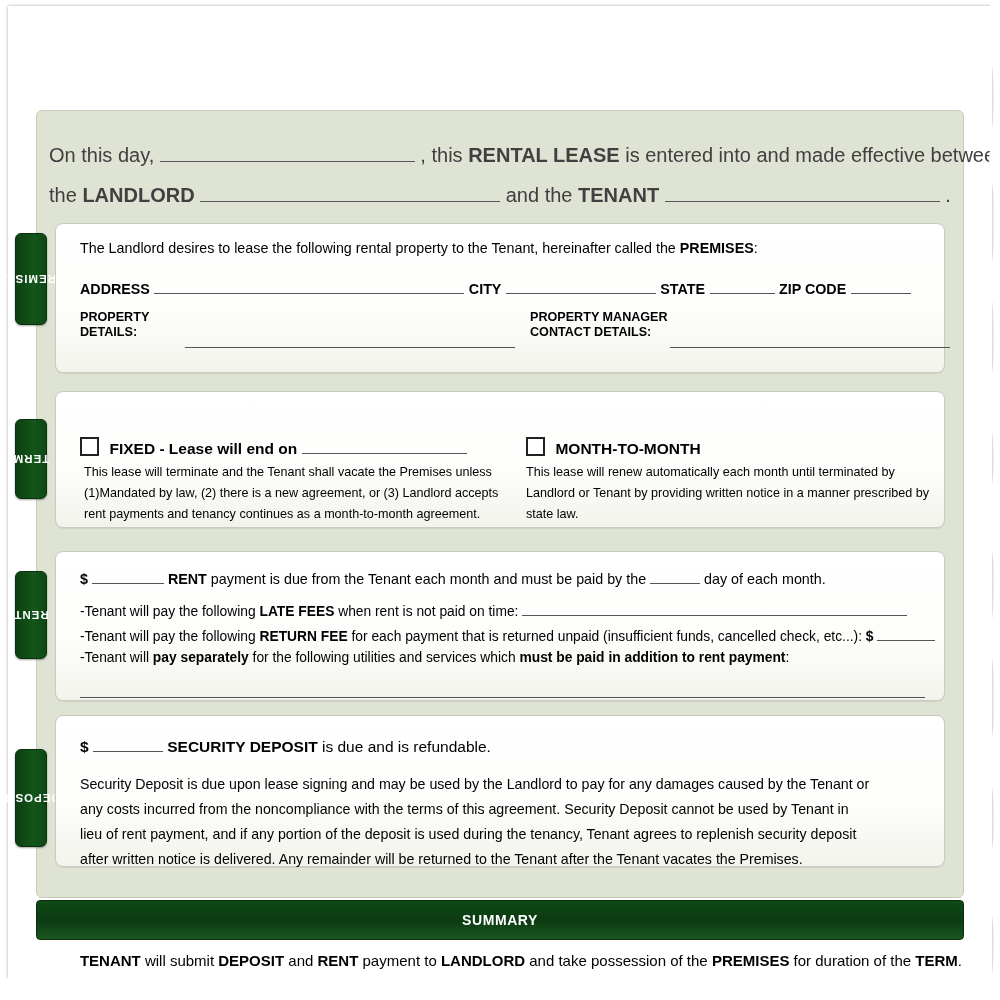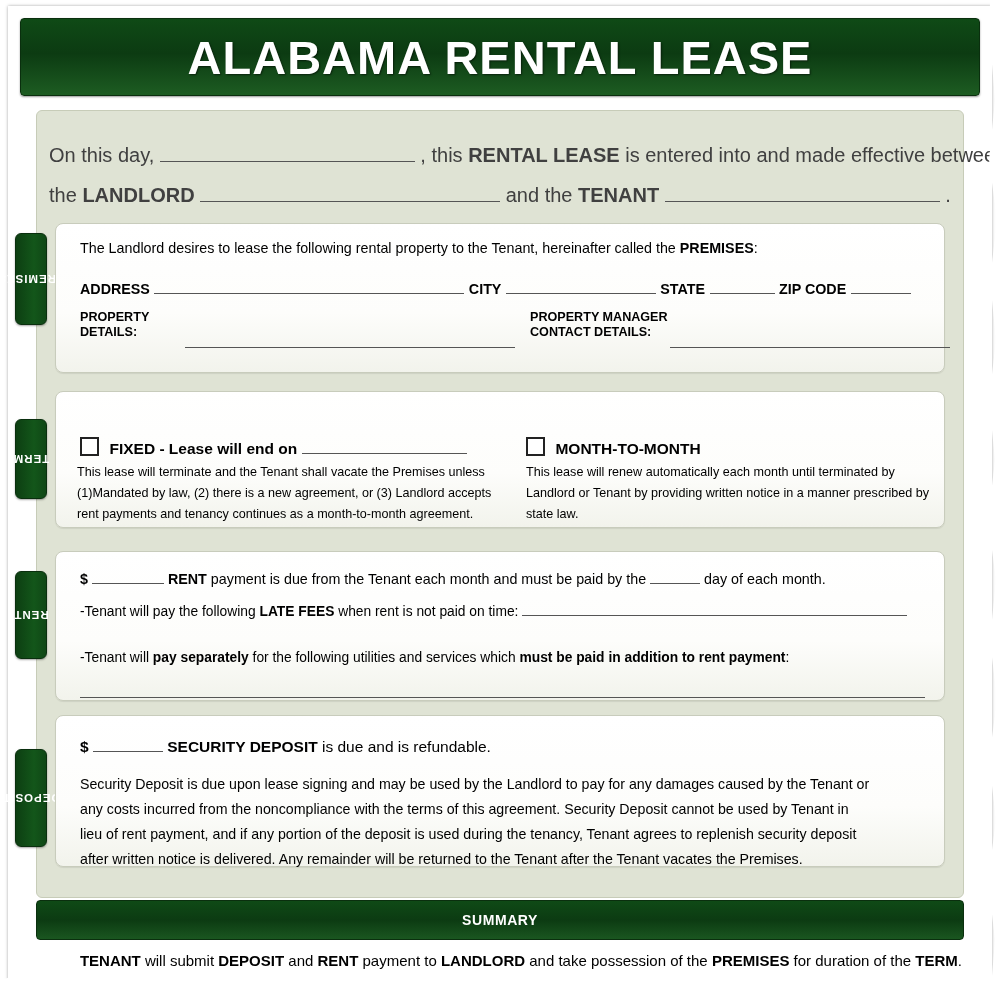--- a/index.html
+++ b/index.html
@@ -170,23 +170,20 @@
       5px 760px, 13px 700px, 6px 640px, 12px 580px, 4px 520px, 11px 460px, 5px 400px, 12px 340px,
       6px 280px, 13px 220px, 5px 160px, 11px 100px, 6px 40px);
   }
 </style>
 </head>
 <body>
 
 <div id="page">
   <div class="paper"></div>
 
-  <div class="title-banner">
-    <div class="title-text">ALABAMA RENTAL LEASE</div>
-  </div>
 
   <div class="body-panel">
 
     <div class="intro">
       <div class="line">
         <span>On this day,</span>
         <span class="ul" style="width:255px;"></span>
         <span>, this</span>
         <span class="b">RENTAL LEASE</span>
         <span>is entered into and made effective between</span>
@@ -239,21 +236,21 @@
     <div class="tab" style="left:-22px; top:308px; height:78px;">
       <span>TERM</span>
     </div>
     <div class="card" style="left:18px; top:280px; width:888px; height:135px;">
 
       <div style="position:absolute; left:24px; top:45px; width:420px;">
         <span class="chk"></span>
         <span class="txt b" style="font-size:15.5px;">FIXED  -  Lease will end on</span>
         <span class="ul" style="width:165px;"></span>
       </div>
-      <div class="sm" style="position:absolute; left:21px; top:70px; width:460px; line-height:21px;">
+      <div class="sm" style="position:absolute; left:28px; top:70px; width:460px; line-height:21px;">
         <div>This lease will terminate and the Tenant shall vacate the Premises unless</div>
         <div>(1)Mandated by law, (2) there is a new agreement, or (3) Landlord accepts</div>
         <div>rent payments and tenancy continues as a month-to-month agreement.</div>
       </div>
 
       <div style="position:absolute; left:470px; top:45px; width:400px;">
         <span class="chk"></span>
         <span class="txt b" style="font-size:15.5px;">MONTH-TO-MONTH</span>
       </div>
       <div class="sm" style="position:absolute; left:470px; top:70px; width:420px; line-height:21px;">
@@ -276,20 +273,27 @@
         <span>day of each month.</span>
       </div>
 
       <div class="txt" style="position:absolute; left:24px; top:48px; font-size:13.8px;">
         <span>-Tenant will pay the following</span>
         <span class="b">LATE FEES</span>
         <span>when rent is not paid on time:</span>
         <span class="ul" style="width:385px;"></span>
       </div>
 
+      <div class="txt" style="position:absolute; left:24px; top:73px; font-size:13.8px;">
+        <span>-Tenant will pay the following</span>
+        <span class="b">RETURN FEE</span>
+        <span>for each payment that is returned unpaid (insufficient funds, cancelled check, etc...):</span>
+        <span class="b">$</span>
+        <span class="ul" style="width:58px;"></span>
+      </div>
 
       <div class="txt" style="position:absolute; left:24px; top:98px; font-size:13.8px;">
         <span>-Tenant will</span>
         <span class="b">pay separately</span>
         <span>for the following utilities and services which</span>
         <span class="b">must be paid in addition to rent payment</span><span>:</span>
       </div>
       <span class="ul" style="position:absolute; left:24px; top:130px; width:845px;"></span>
     </div>
 

